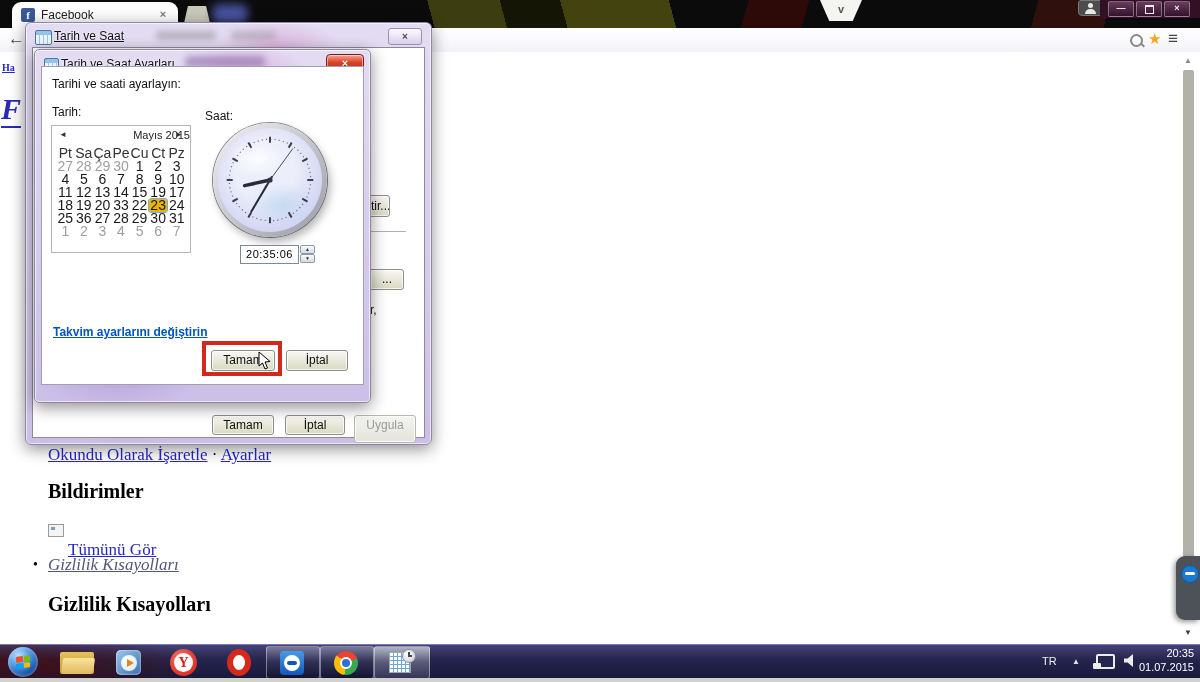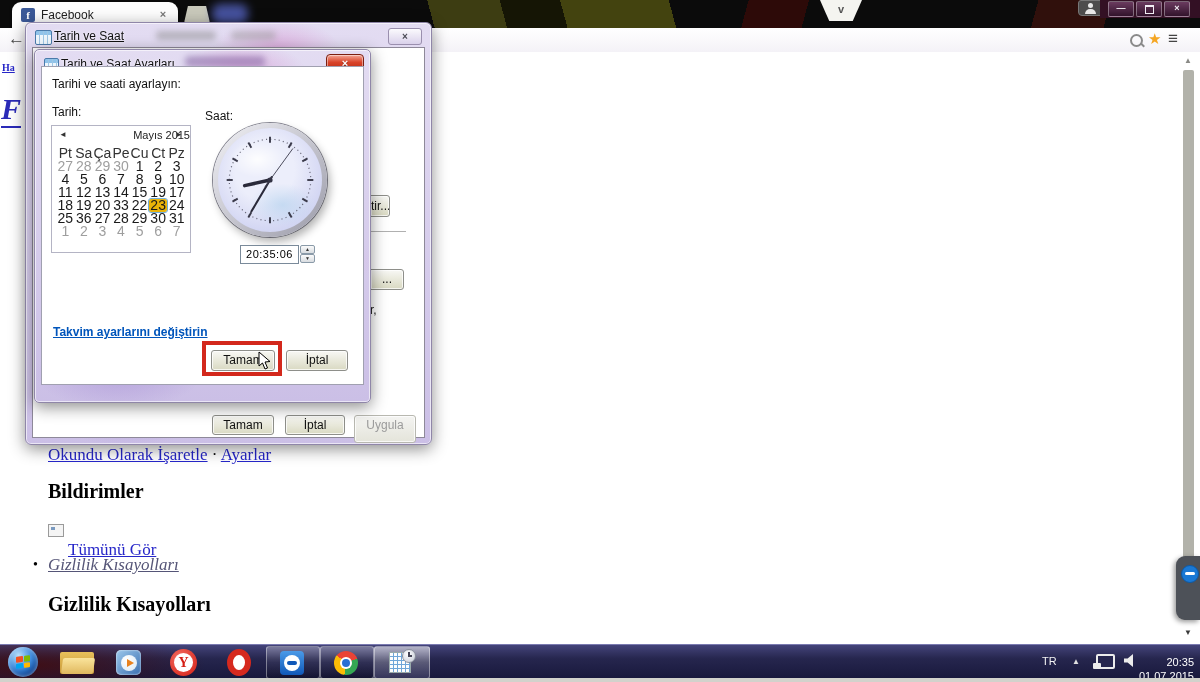--- a/index.html
+++ b/index.html
@@ -143,21 +143,21 @@
   .ico-cal .h1{position:absolute;left:5px;top:2px;width:1.5px;height:4px;background:#445;}
   .ico-cal .h2{position:absolute;left:5px;top:5px;width:4px;height:1.5px;background:#445;}
   .tray{position:absolute;right:0;top:0;height:34px;color:#fff;}
   .tr-lang{position:absolute;left:-158px;top:10px;font-size:11px;color:#f2f2f2;}
   .tr-up{position:absolute;left:-128px;top:12px;font-size:8px;color:#e0e0e0;}
   .tr-net{position:absolute;left:-104px;top:9px;width:15px;height:11px;border:2px solid #ececec;border-radius:2px;background:#26264e;}
   .tr-net:after{content:"";position:absolute;left:-5px;top:7px;width:8px;height:6px;background:#ececec;border-radius:1px;}
   .tr-spk{position:absolute;left:-76px;top:9px;width:9px;height:13px;background:#ececec;
     clip-path:polygon(0 35%,40% 35%,100% 0,100% 100%,40% 65%,0 65%);}
   .tr-spk:after{content:"";position:absolute;left:10px;top:2px;width:7px;height:9px;border:2px solid #ececec;border-left:none;border-radius:0 9px 9px 0;}
-  .tr-clock{position:absolute;right:6px;top:10px;text-align:right;font-size:11px;line-height:14px;color:#fff;}
+  .tr-clock{position:absolute;right:6px;top:1px;text-align:right;font-size:11px;line-height:14px;color:#fff;}
   .bottom-strip{position:absolute;left:0;top:678px;width:1200px;height:4px;background:#d2d2cc;z-index:11;}
   .dlg-text{font-size:12px;color:#111;}
 </style>
 </head>
 <body>
 
 <div class="screen">
 
   <div class="top-strip">
     <div class="tab">

